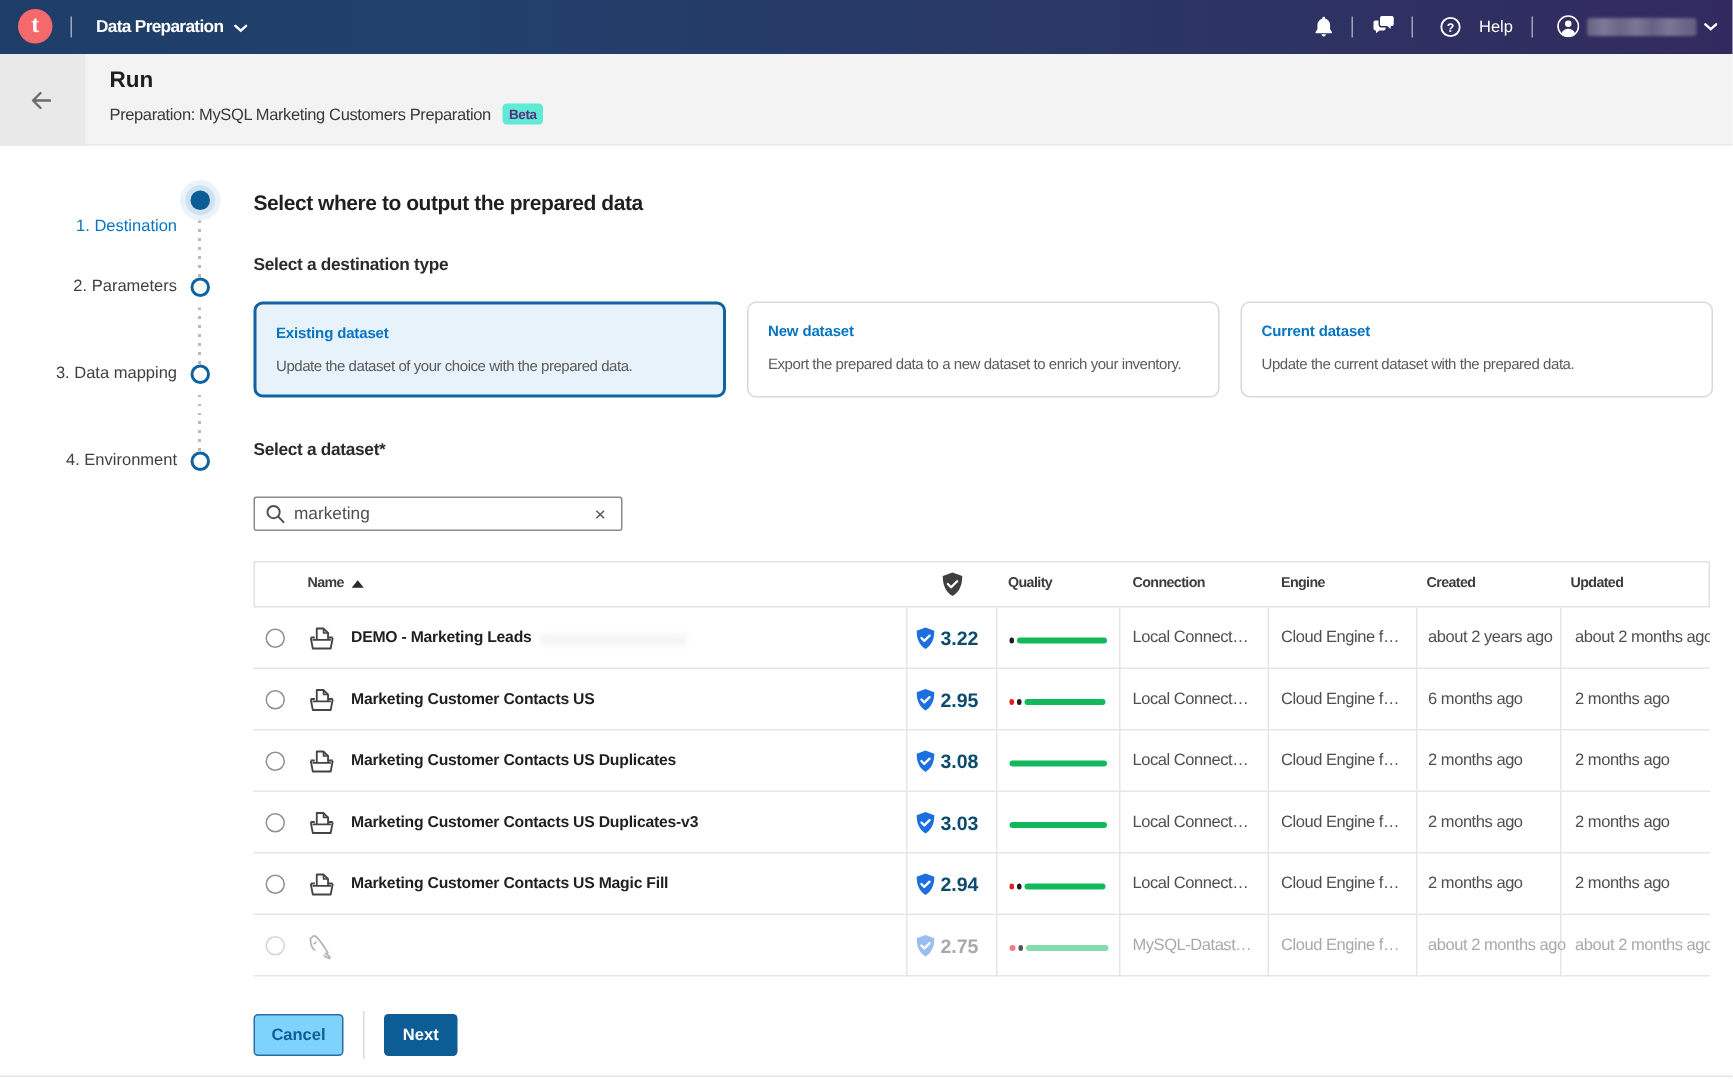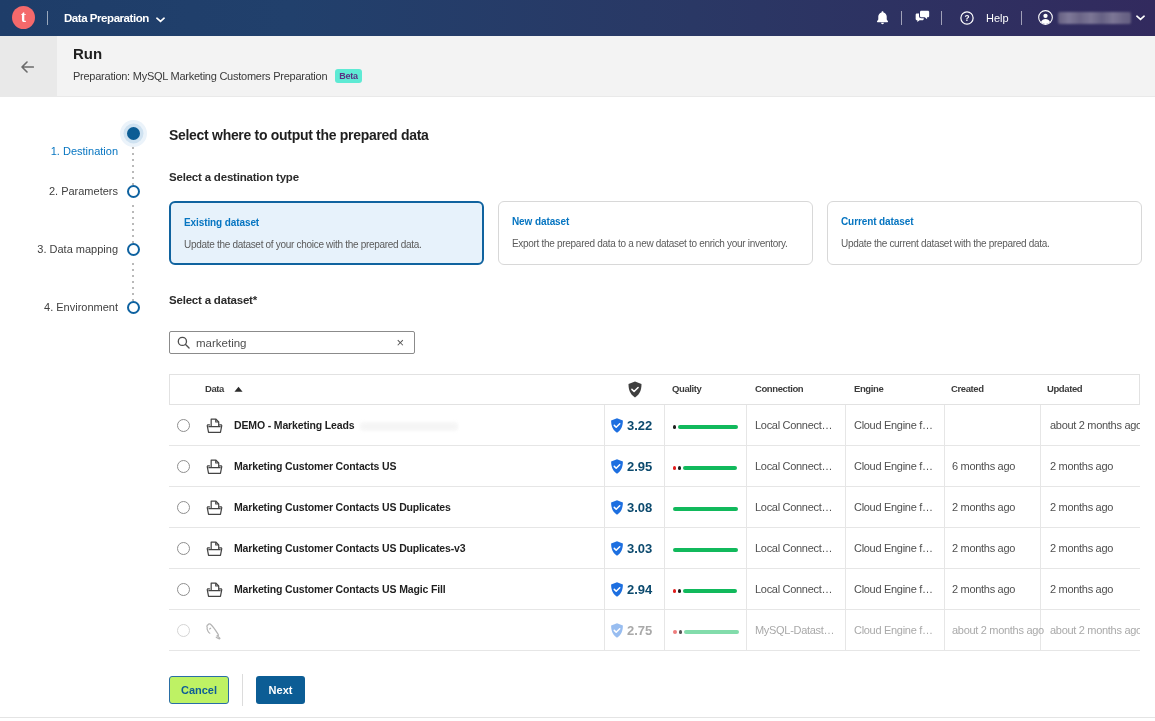--- a/index.html
+++ b/index.html
@@ -67,21 +67,21 @@
 .dsicon { position:absolute; left:35px; top:10px; }
 .rname { position:absolute; left:65px; top:0; line-height:41px; font-size:10.5px; font-weight:bold; color:#1f1f1f; letter-spacing:-.15px; }
 .shield { position:absolute; left:441px; top:13px; }
 .score { position:absolute; left:458px; top:0; line-height:41px; font-size:13px; font-weight:bold; color:#0c4a6e; }
 .qbar { position:absolute; left:504px; top:20px; height:3.5px; }
 .qseg { position:absolute; top:0; height:3.5px; border-radius:2px; }
 .ctext { position:absolute; top:0; line-height:41px; font-size:11px; color:#4f4f4f; letter-spacing:-.3px; }
 .row.dis .rname, .row.dis .ctext, .row.dis .score { color:#a9a9a9; }
 .row.dis .radio { border-color:#d5d5d5; }
 
-.btn-cancel { position:absolute; left:169px; top:676px; width:60px; height:28px; background:#bef264;
+.btn-cancel { position:absolute; left:169px; top:676px; width:60px; height:28px; background:#7dd3fc;
   border:1px solid #2a6ea5; border-radius:3px; color:#0e5d97; font-size:11px; font-weight:bold;
   text-align:center; line-height:26px; }
 .btn-div { position:absolute; left:242px; top:674px; width:1px; height:32px; background:#dcdcdc; }
 .btn-next { position:absolute; left:256px; top:676px; width:49px; height:28px; background:#0c5d95;
   border-radius:3px; color:#fff; font-size:11px; font-weight:bold; text-align:center; line-height:28px; }
 .pagefoot { position:absolute; left:0; top:717px; width:1155px; height:1px; background:#e4e4e4; }
 </style>
 </head>
 <body>
 
@@ -167,21 +167,21 @@
   <svg class="mag" width="13" height="13" viewBox="0 0 14 14">
     <circle cx="5.8" cy="5.8" r="4.4" fill="none" stroke="#4f4f4f" stroke-width="1.4"></circle>
     <path d="M9.2 9.2L13 13" stroke="#4f4f4f" stroke-width="1.4" stroke-linecap="round"></path>
   </svg>
   <span class="qtext">marketing</span>
   <span class="clear">×</span>
 </div>
 
 <div class="table" id="tbl">
     <div class="thead"></div>
-    <div class="th" style="left:36px">Data</div>
+    <div class="th" style="left:36px">Name</div>
     <div class="th" style="left:503px">Quality</div>
     <div class="th" style="left:586px">Connection</div>
     <div class="th" style="left:685px">Engine</div>
     <div class="th" style="left:782px">Created</div>
     <div class="th" style="left:878px">Updated</div>
     <svg style="position:absolute;left:65px;top:12px" width="9" height="7" viewBox="0 0 10 7">
       <path d="M5 0.5L9.5 6H0.5z" fill="#2b2b2b"></path>
     </svg>
     <svg style="position:absolute;left:458px;top:7px" width="16" height="17" viewBox="0 0 20 22">
 <path fill="#3f3f3f" d="M10 .8l8.4 3.1c0 6.6-1.6 13.2-8.4 17.3C3.2 17.1 1.6 10.5 1.6 3.9L10 .8z"></path>
@@ -206,20 +206,21 @@
 <path fill="#1d6fe0" d="M10 .5l8.6 3.2c0 6.8-1.6 13.5-8.6 17.8C3 17.2 1.4 10.5 1.4 3.7L10 .5z"></path>
 <path d="M6 10.8l2.8 2.8 5.2-5.2" stroke="#fff" stroke-width="2.2" fill="none" stroke-linecap="round" stroke-linejoin="round"></path>
       </svg>
       <div class="score">3.22</div>
       <div class="qbar">
         <div class="qseg" style="left:0px;width:3px;background:#1e1e1e"></div>
         <div class="qseg" style="left:5px;width:60px;background:#11b95c"></div>
       </div>
       <div class="ctext" style="left:586px">Local Connect…</div>
       <div class="ctext" style="left:685px">Cloud Engine f…</div>
+      <div class="ctext" style="left:783px;width:93px;overflow:hidden;white-space:nowrap">about 2 years ago</div>
       <div class="ctext" style="left:881px;width:90px;overflow:hidden;white-space:nowrap">about 2 months ago</div>
     </div>
     <div class="row " style="top:72px">
       <div class="cellline" style="left:435px"></div>
       <div class="cellline" style="left:495px"></div>
       <div class="cellline" style="left:577px"></div>
       <div class="cellline" style="left:676px"></div>
       <div class="cellline" style="left:775px"></div>
       <div class="cellline" style="left:871px"></div>
       <div class="radio"></div>

